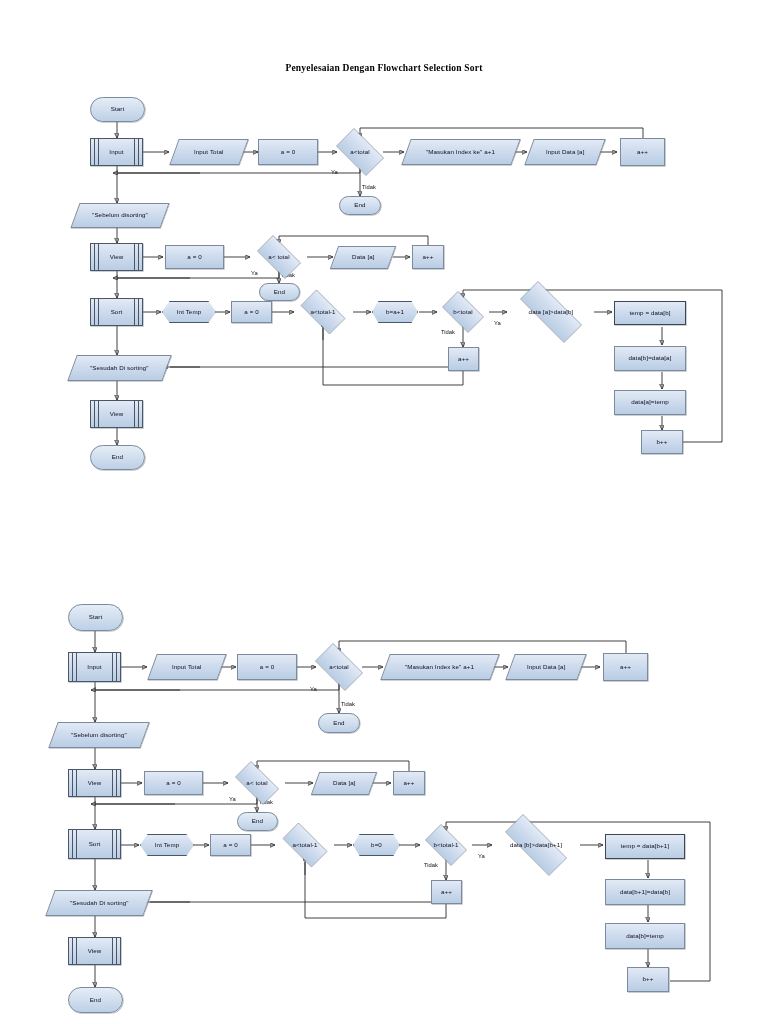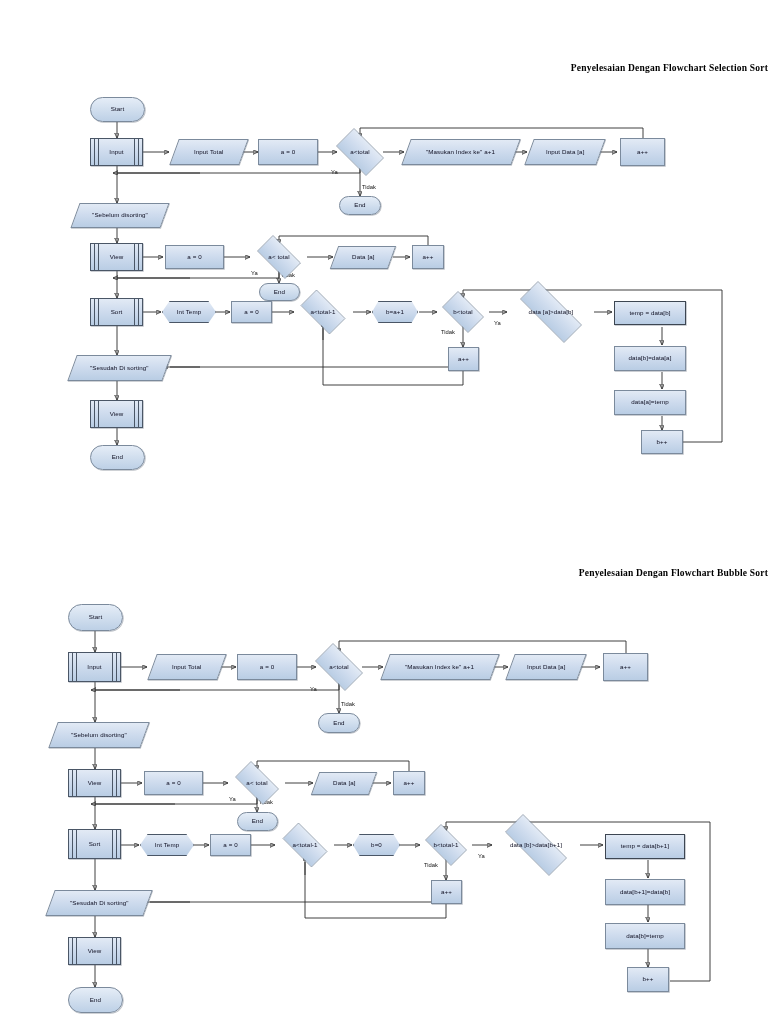--- a/index.html
+++ b/index.html
@@ -15,21 +15,21 @@
     overflow: hidden;
   }
   .page {
     position: relative;
     width: 768px;
     height: 1024px;
   }
   .chart-title {
     position: absolute;
     width: 100%;
-    text-align: right;
+    text-align: center;
     font-family: "Liberation Serif", serif;
     font-weight: bold;
     font-size: 9.5px;
     letter-spacing: 0.2px;
     color: #000000;
   }
   .canvas {
     position: absolute;
     left: 0;
     top: 0;
@@ -397,21 +397,20 @@
     </div>
 
   <div class="node n-predef" style="left:90px; top:400px; width:53px; height:28px;">
       <span class="lbl">View</span>
     </div>
 
   <div class="node n-terminator" style="left:90px; top:445px; width:55px; height:25px;">
       <span class="lbl">End</span>
     </div>
 
-  <div class="chart-title" style="top:568px;">Penyelesaian Dengan Flowchart Bubble Sort</div>
 
   <div class="node n-terminator" style="left:68px; top:604px; width:55px; height:27px;">
       <span class="lbl">Start</span>
     </div>
 
   <div class="node n-predef" style="left:68px; top:652px; width:53px; height:30px;">
       <span class="lbl">Input</span>
     </div>
 
   <div class="node n-data" style="left:152px; top:654px; width:70px; height:26px;">

